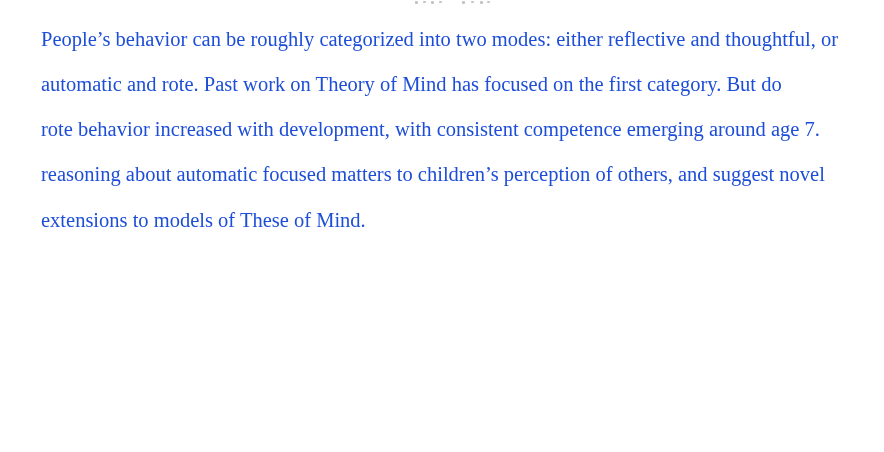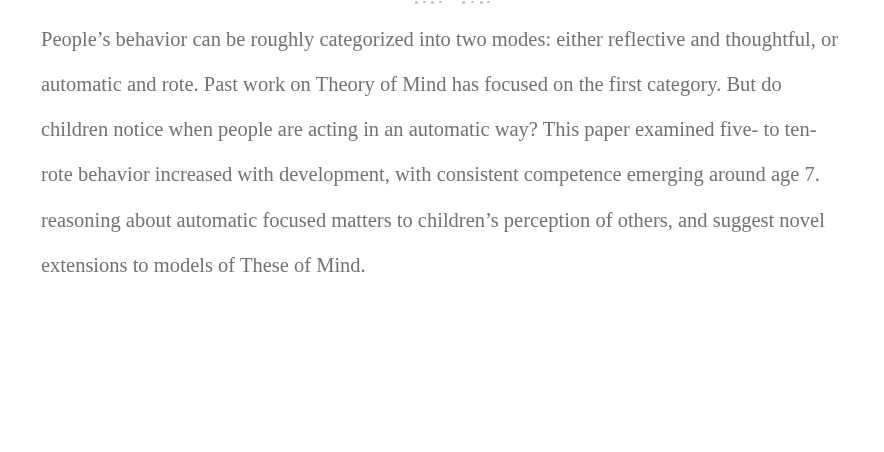--- a/index.html
+++ b/index.html
@@ -46,21 +46,21 @@
   .frag-mark:nth-child(7) { left: 75px; }
   .frag-mark:nth-child(8) { left: 82px; height: 2px; }
 
   
   .abstract {
     position: absolute;
     left: 41px;
     top: 0;
     padding-top: 17px;
     width: 820px;
-    color: #737373;
+    color: #1d4ed8;
     font-size: 20.5px;
     line-height: 45.15px;
   }
   .abs-line {
     white-space: nowrap;
   }
   .abs-line .italic {
     font-style: italic;
   }
 </style>
@@ -76,19 +76,18 @@
     <span class="frag-mark"></span>
     <span class="frag-mark"></span>
     <span class="frag-mark"></span>
     <span class="frag-mark"></span>
     <span class="frag-mark"></span>
   </div>
 
   <div class="abstract">
       <div class="abs-line"><span>People’s behavior can be roughly categorized into two modes: either reflective and thoughtful, or</span></div>
       <div class="abs-line"><span>automatic and rote. Past work on Theory of Mind has focused on the first category. But do</span></div>
-      <div class="abs-line"><span>children notice when people are acting in an automatic way? This paper examined five- to ten-</span></div>
       <div class="abs-line"><span>rote behavior increased with development, with consistent competence emerging around age 7.</span></div>
       <div class="abs-line"><span>reasoning about automatic focused matters to children’s perception of others, and suggest novel</span></div>
       <div class="abs-line"><span>extensions to models of These of Mind.</span></div>
     </div>
 
 </div>
 
 </body></html>

